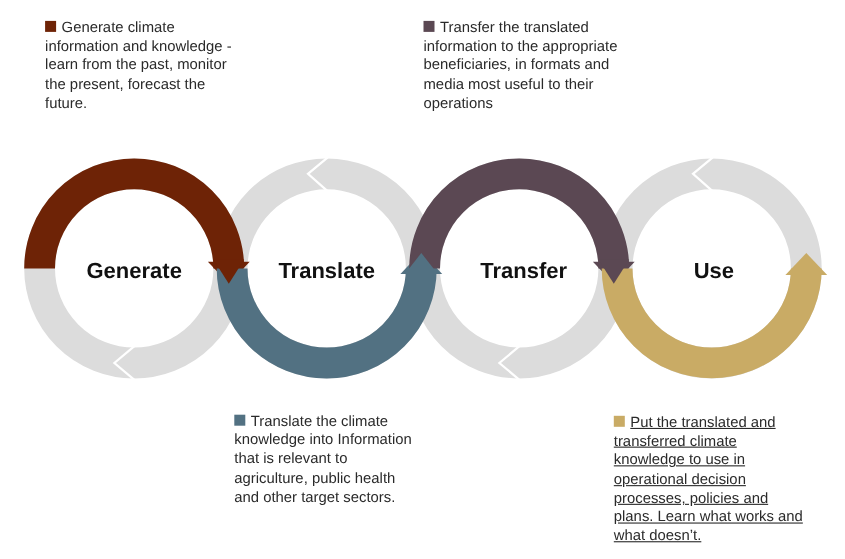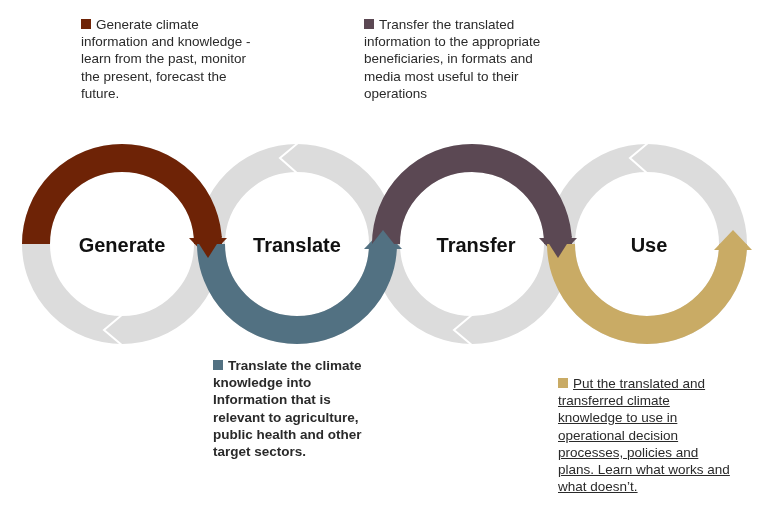--- a/index.html
+++ b/index.html
@@ -6,27 +6,27 @@
   body { width: 768px; height: 508px; position: relative; overflow: hidden;
          font-family: "Liberation Sans", "DejaVu Sans", sans-serif; }
   .note { position: absolute; font-size: 13.5px; line-height: 17.2px; color: #2a2a2a; }
   .note .sw { display: inline-block; width: 10px; height: 10px; margin-right: 5px; vertical-align: 0px; }
   #diagram { position: absolute; left: 0; top: 0; }
   .stage-label { font-family: "Liberation Sans", "DejaVu Sans", sans-serif; font-weight: bold; font-size: 20px; fill: #111111; }
 </style>
 </head>
 <body>
 
-<div class="note" style="left:41px; top:16px; width:170px;margin-left:40px;">
+<div class="note" style="left:41px; top:16px; width:170px;">
   <span class="sw" style="background:#6e2306"></span><span>Generate climate information and knowledge - learn from the past, monitor the present, forecast the future.</span>
 </div>
-<div class="note" style="left:364px; top:16px; width:180px;">
+<div class="note" style="left:385px; top:16px; width:180px;">
   <span class="sw" style="background:#5b4853"></span><span>Transfer the translated information to the appropriate beneficiaries, in formats and media most useful to their operations</span>
 </div>
-<div class="note" style="left:213px; top:357px; width:170px;font-weight:bold;">
+<div class="note" style="left:213px; top:374px; width:170px;">
   <span class="sw" style="background:#527182"></span><span>Translate the climate knowledge into Information that is relevant to agriculture, public health and other target sectors.</span>
 </div>
 <div class="note" style="left:558px; top:375px; width:180px;text-decoration:underline;">
   <span class="sw" style="background:#c9ab65"></span><span>Put the translated and transferred climate knowledge to use in operational decision processes, policies and plans. Learn what works and what doesn’t.</span>
 </div>
 
 <svg id="diagram" width="768" height="508" viewBox="0 0 768 508">
 
   <g fill="none" stroke="#dcdcdc" stroke-width="28">
     <circle cx="122" cy="244" r="86"></circle>

